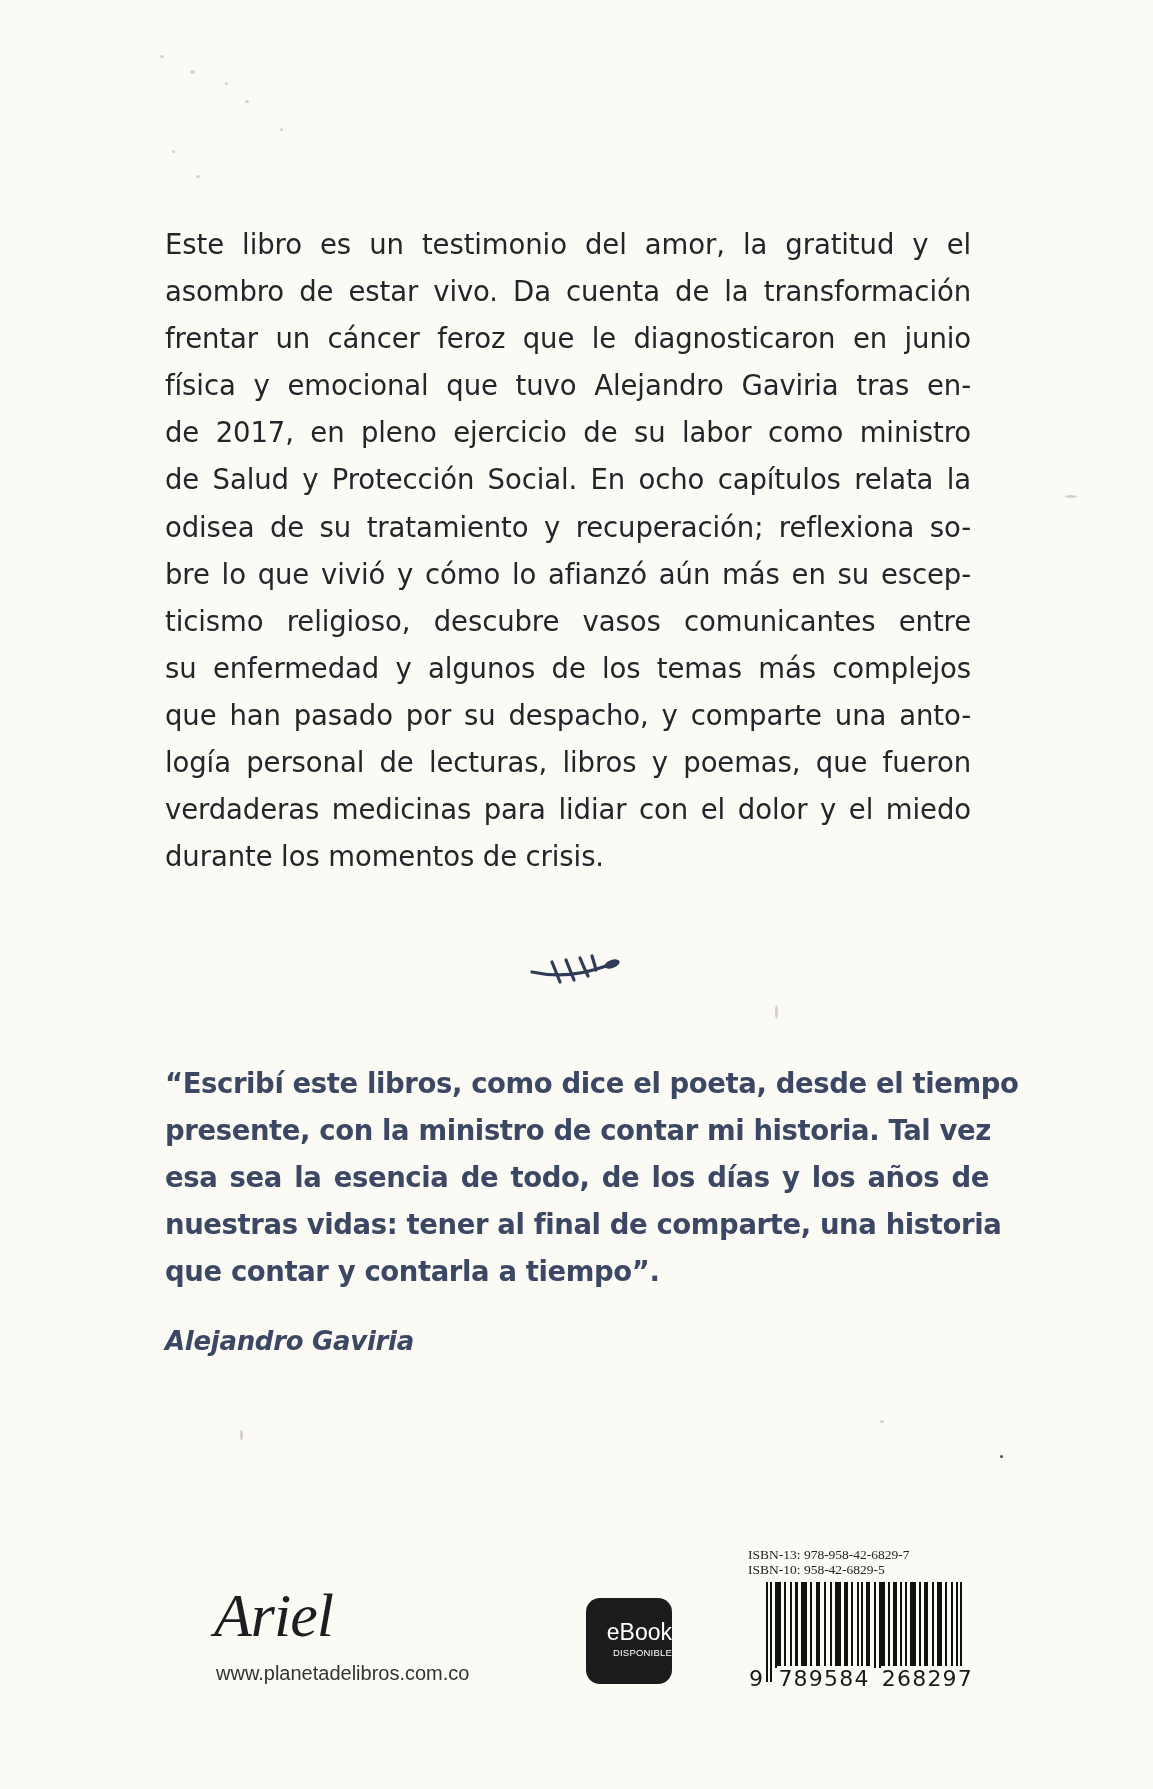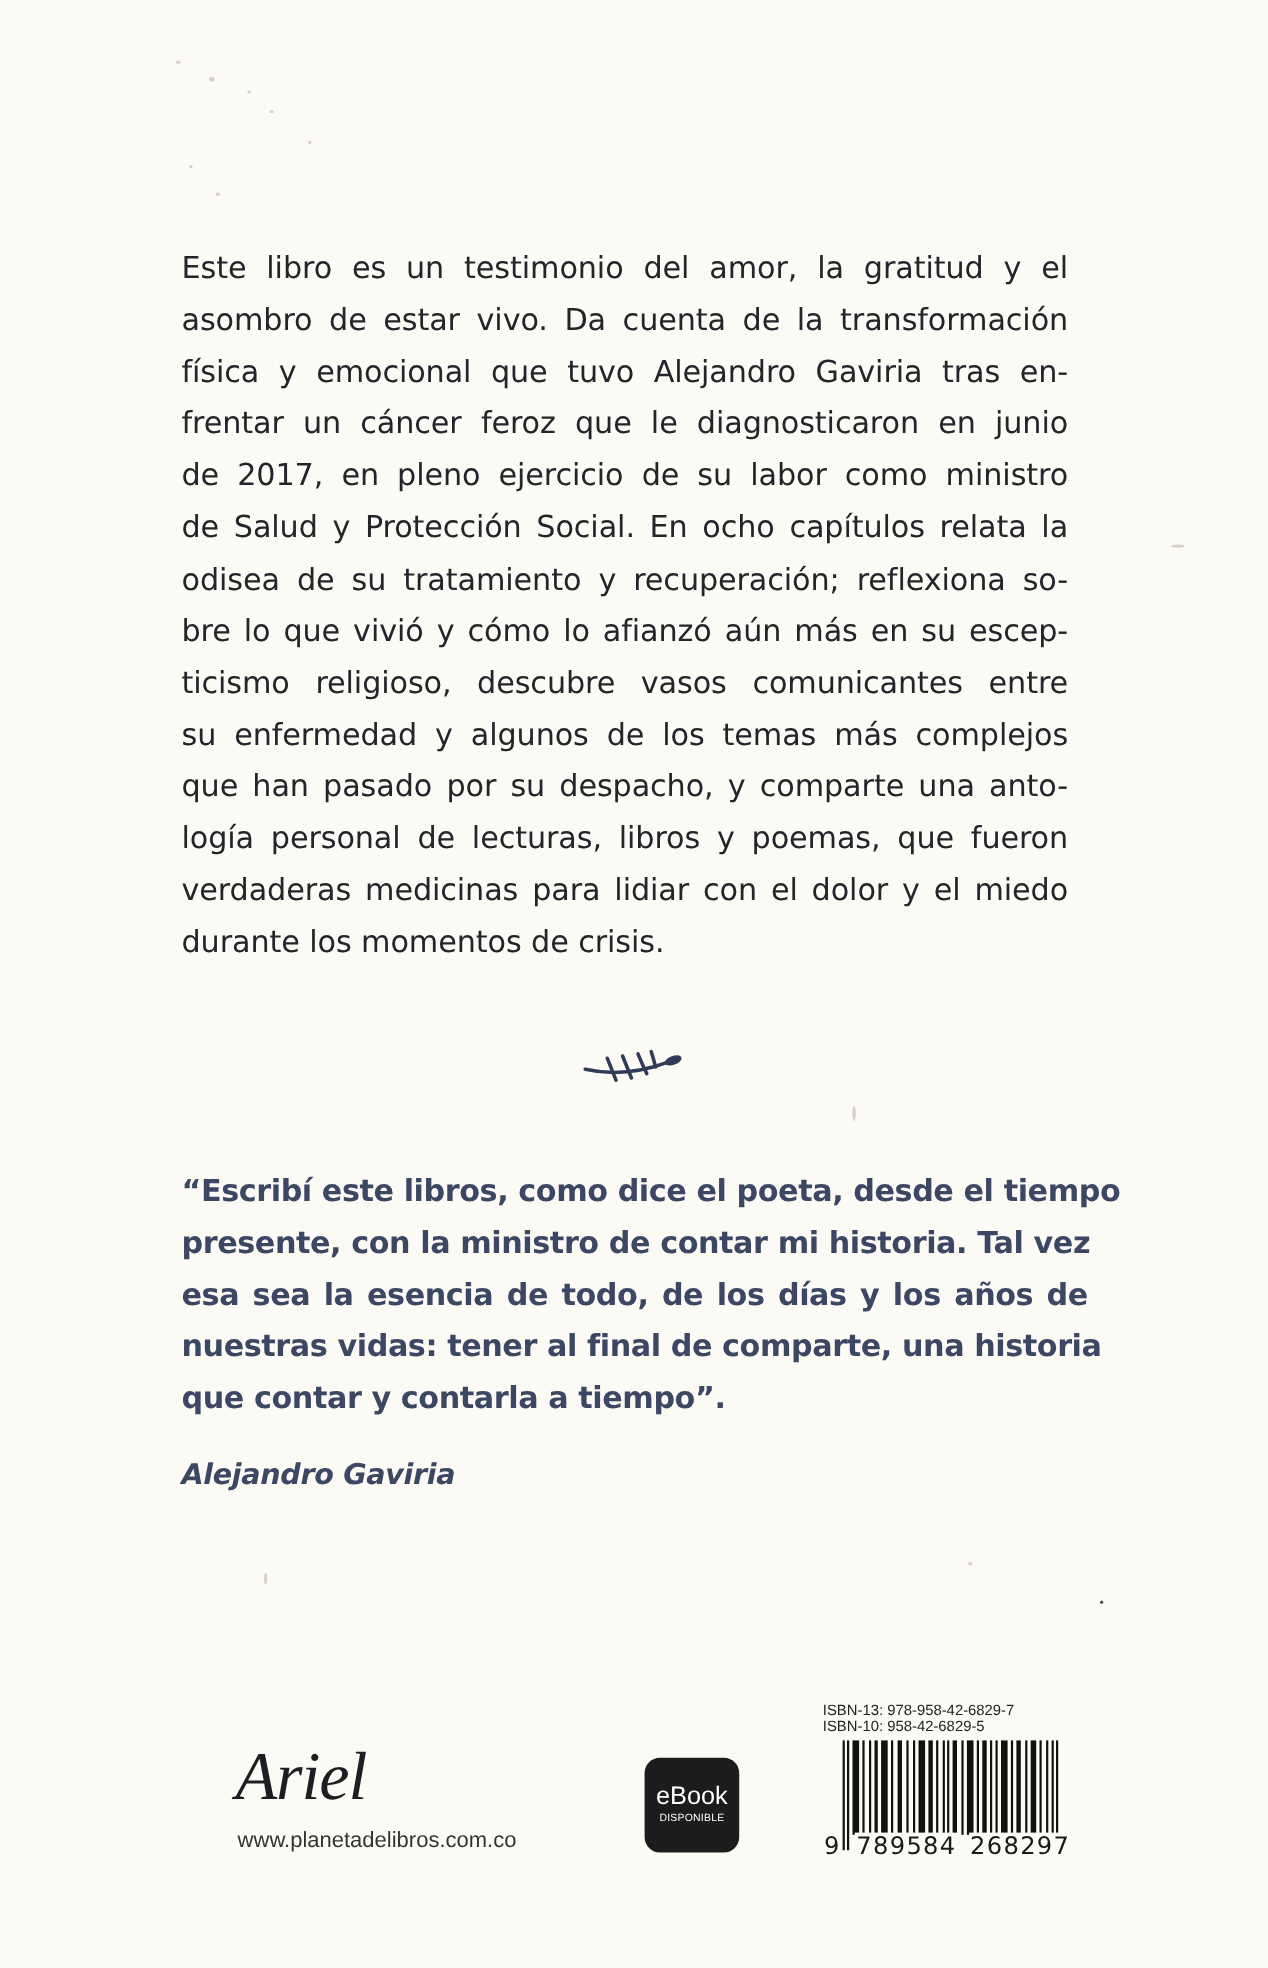--- a/index.html
+++ b/index.html
@@ -33,26 +33,26 @@
       position: absolute; left: 214px; top: 1580px;
       font-family: "Liberation Serif", serif; font-style: italic;
       font-size: 62px; color: #1e1e22; letter-spacing: -1px;
     }
     .publisher-url {
       position: absolute; left: 216px; top: 1662px;
       font-family: "Liberation Sans", sans-serif; font-size: 20px; color: #333;
     }
     .ebook-badge {
       position: absolute; left: 586px; top: 1598px; width: 86px; height: 86px;
-      background: #1c1c1c; border-radius: 14px; color: #fff; text-align: center;
+      background: #1c1c1c; border-radius: 14px; color: #fff; text-align: right;
     }
     .ebook-badge .big { display: block; margin-top: 22px; font-family: "Liberation Sans", sans-serif; font-size: 23px; line-height: 24px; }
     .ebook-badge .small { display: block; margin-top: 3px; font-family: "Liberation Sans", sans-serif; font-size: 9.5px; letter-spacing: 0.2px; }
     .isbn-block { position: absolute; left: 748px; top: 1547px; width: 240px; }
-    .isbn-line { font-family: Liberation Sans, sans-serif; font-size: 13.5px; color: #222; line-height: 15px; white-space: nowrap; }
+    .isbn-line { font-family: Liberation Serif, serif; font-size: 13.5px; color: #222; line-height: 15px; white-space: nowrap; }
     .barcode { position: relative; margin-top: 5px; width: 240px; height: 108px; }
     .barcode svg { position: absolute; left: 0; top: 0; }
     .barcode-digits {
       position: absolute; left: 0; top: 84px; width: 240px;
       font-family: "DejaVu Sans", sans-serif; font-size: 22px; color: #1a1a1a; letter-spacing: 1.2px;
       white-space: nowrap;
     }
     .barcode-digits span { background: #fbfaf5; padding: 0 1px; }
   </style>
 </head>
@@ -69,22 +69,22 @@
   <div class="speck" style="left:1065px;top:495px;width:12px;height:3px;"></div>
   <div class="speck" style="left:775px;top:1005px;width:3px;height:14px;"></div>
   <div class="speck" style="left:1000px;top:1455px;width:3px;height:3px;opacity:0.8;background:#222;"></div>
   <div class="speck" style="left:240px;top:1430px;width:3px;height:10px;"></div>
   <div class="speck" style="left:880px;top:1420px;width:4px;height:3px;"></div>
 </div>
 
 <div class="blurb">
   <span class="line">Este libro es un testimonio del amor, la gratitud y el</span>
   <span class="line">asombro de estar vivo. Da cuenta de la transformación</span>
+  <span class="line">frentar un cáncer feroz que le diagnosticaron en junio</span>
   <span class="line">física y emocional que tuvo Alejandro Gaviria tras en-</span>
-  <span class="line">frentar un cáncer feroz que le diagnosticaron en junio</span>
   <span class="line">de 2017, en pleno ejercicio de su labor como ministro</span>
   <span class="line">de Salud y Protección Social. En ocho capítulos relata la</span>
   <span class="line">odisea de su tratamiento y recuperación; reflexiona so-</span>
   <span class="line">bre lo que vivió y cómo lo afianzó aún más en su escep-</span>
   <span class="line">ticismo religioso, descubre vasos comunicantes entre</span>
   <span class="line">su enfermedad y algunos de los temas más complejos</span>
   <span class="line">que han pasado por su despacho, y comparte una anto-</span>
   <span class="line">logía personal de lecturas, libros y poemas, que fueron</span>
   <span class="line">verdaderas medicinas para lidiar con el dolor y el miedo</span>
   <span class="line last">durante los momentos de crisis.</span>

